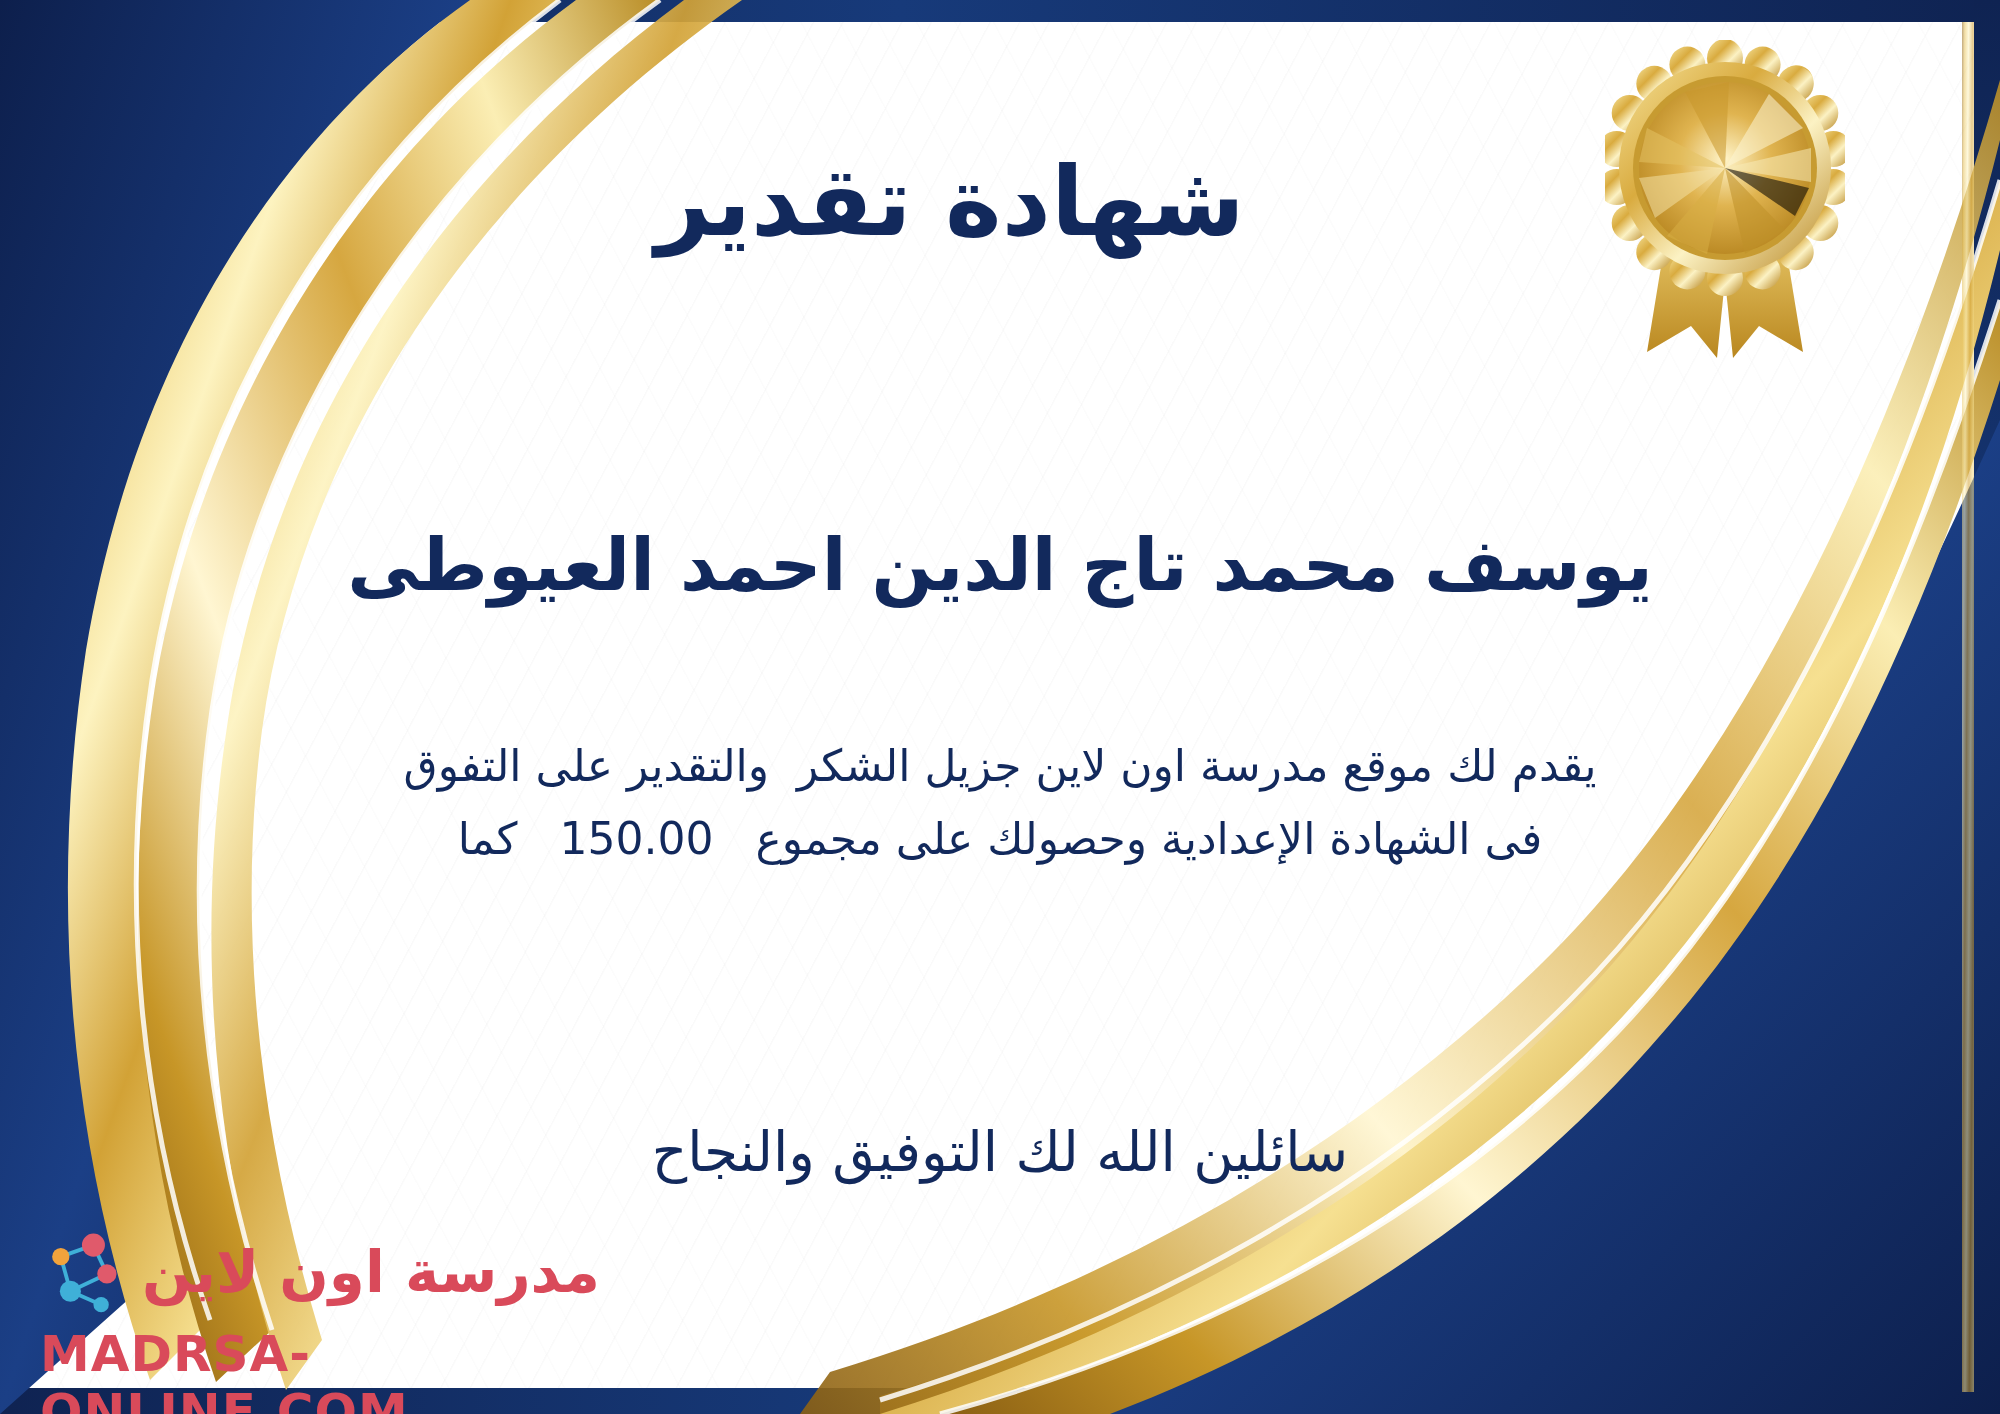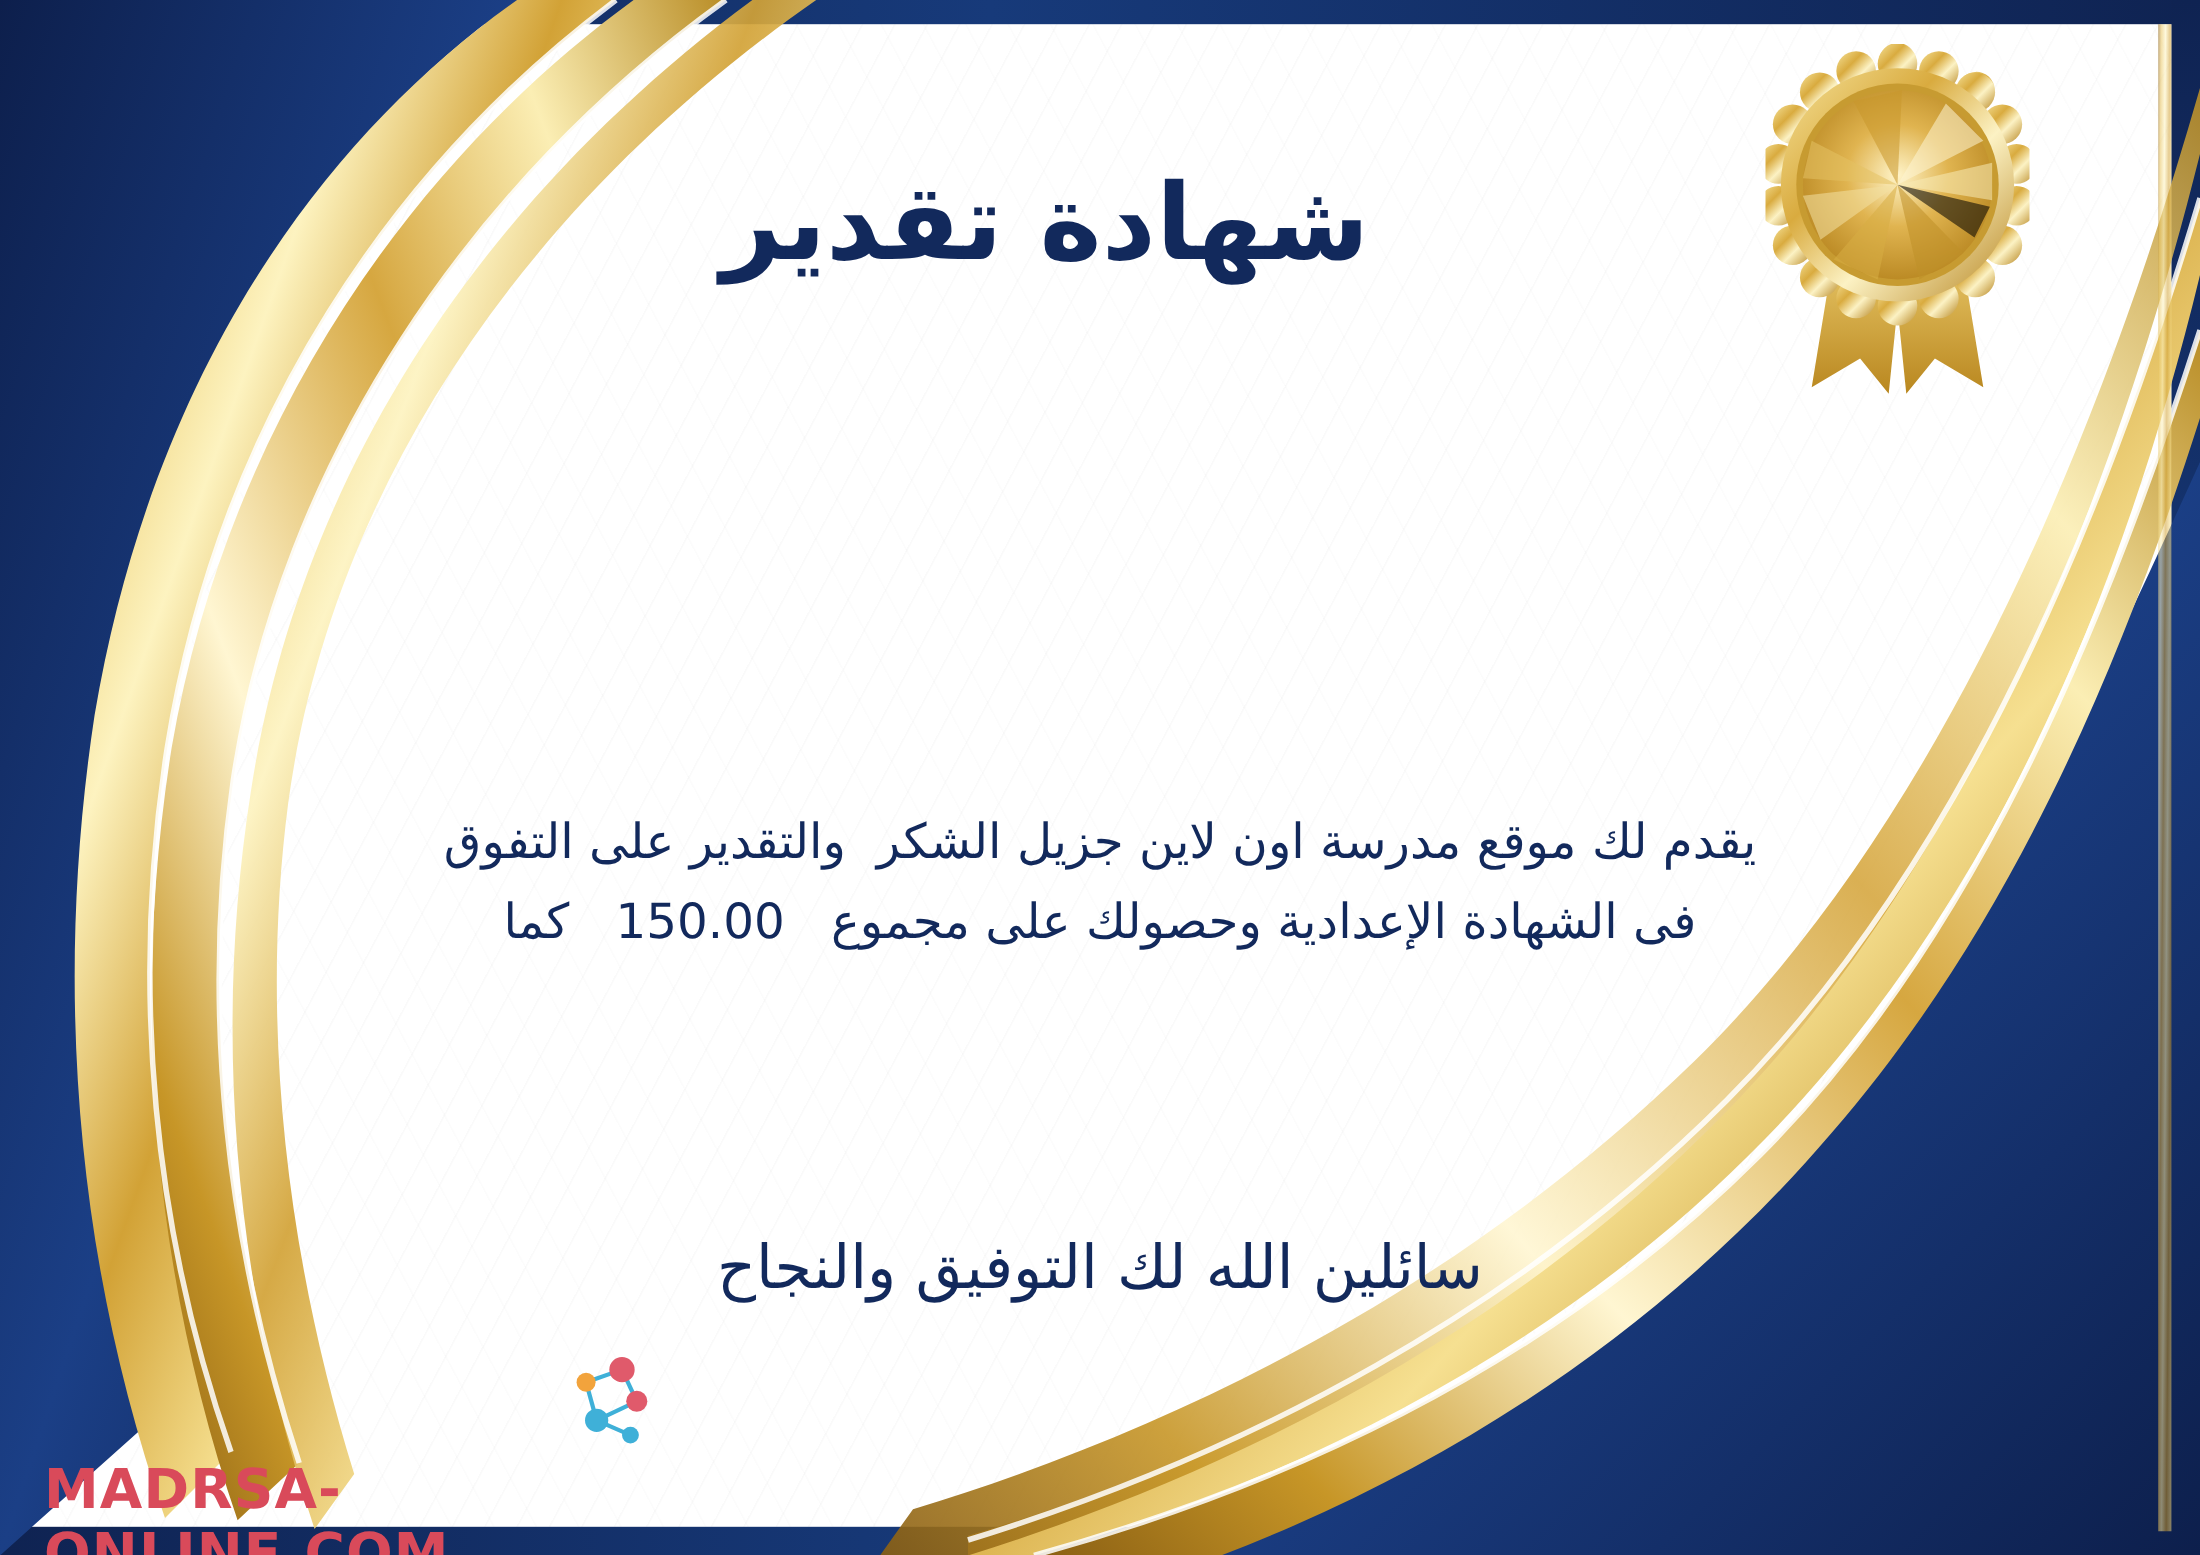--- a/index.html
+++ b/index.html
@@ -316,32 +316,34 @@
         <path d="M0,0 L-18,86 L-58,68 Z" fill="#d8ae44"></path>
         <path d="M0,0 L70,48 L84,20 Z" fill="#eed徐"></path>
       </g>
     </g>
   </svg>
 
   <div class="content">
 
     <div class="cert-title">شهادة تقدير</div>
 
+    <div class="recipient-name">يوسف محمد تاج الدين احمد العيوطى</div>
 
     <div class="body-text">
       <span class="body-line">يقدم لك موقع مدرسة اون لاين جزيل الشكر  والتقدير على التفوق</span>
       <span class="body-line">فى الشهادة الإعدادية وحصولك على مجموع   150.00   كما</span>
     </div>
 
     <div class="wish-text">سائلين الله لك التوفيق  والنجاح</div>
 
   </div>
 
   <div class="brand">
     <div class="brand-row">
+      <span class="brand-ar">مدرسة اون لاين</span>
       <svg class="brand-mark" viewBox="0 0 100 100">
         <line x1="30" y1="34" x2="64" y2="22" stroke="#3fb0d8" stroke-width="4"></line>
         <line x1="30" y1="34" x2="40" y2="70" stroke="#3fb0d8" stroke-width="4"></line>
         <line x1="64" y1="22" x2="78" y2="52" stroke="#3fb0d8" stroke-width="4"></line>
         <line x1="78" y1="52" x2="40" y2="70" stroke="#3fb0d8" stroke-width="4"></line>
         <line x1="40" y1="70" x2="72" y2="84" stroke="#3fb0d8" stroke-width="4"></line>
         <circle cx="64" cy="22" r="12" fill="#e05a6b"></circle>
         <circle cx="30" cy="34" r="9" fill="#f2a33c"></circle>
         <circle cx="78" cy="52" r="10" fill="#e05a6b"></circle>
         <circle cx="40" cy="70" r="11" fill="#3fb0d8"></circle>

